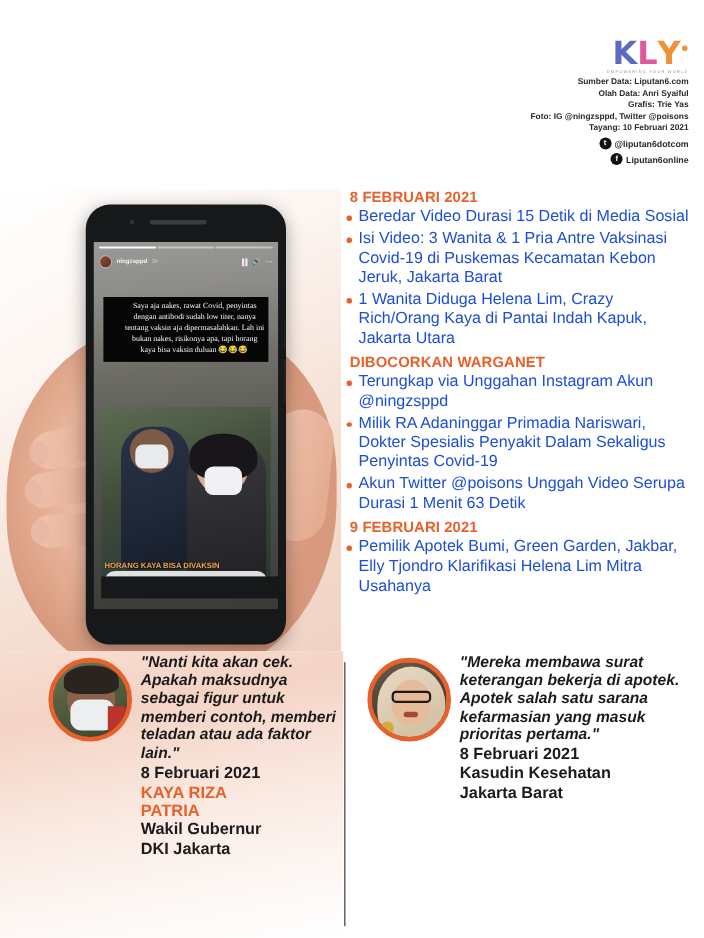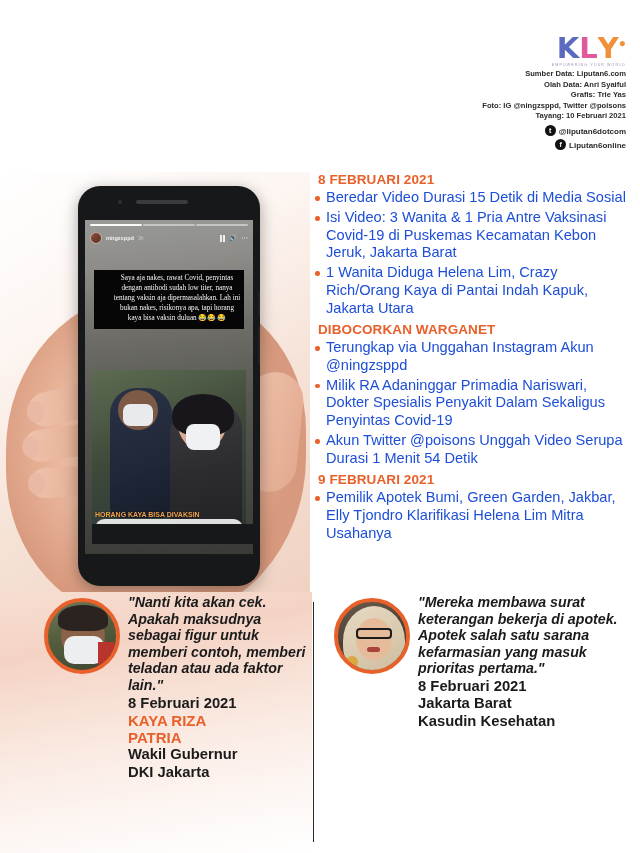--- a/index.html
+++ b/index.html
@@ -366,21 +366,21 @@
     <ul class="bullets">
       <li>Beredar Video Durasi 15 Detik di Media Sosial</li>
       <li>Isi Video: 3 Wanita &amp; 1 Pria Antre Vaksinasi Covid-19 di Puskemas Kecamatan Kebon Jeruk, Jakarta Barat</li>
       <li>1 Wanita Diduga Helena Lim, Crazy Rich/Orang Kaya di Pantai Indah Kapuk, Jakarta Utara</li>
     </ul>
 
     <div class="sec-head second">DIBOCORKAN WARGANET</div>
     <ul class="bullets">
       <li>Terungkap via Unggahan Instagram Akun @ningzsppd</li>
       <li>Milik RA Adaninggar Primadia Nariswari, Dokter Spesialis Penyakit Dalam Sekaligus Penyintas Covid-19</li>
-      <li>Akun Twitter @poisons Unggah Video Serupa Durasi 1 Menit 54 Detik</li>
+      <li>Akun Twitter @poisons Unggah Video Serupa Durasi 1 Menit 63 Detik</li>
     </ul>
 
     <div class="sec-head second">9 FEBRUARI 2021</div>
     <ul class="bullets">
       <li>Pemilik Apotek Bumi, Green Garden, Jakbar, Elly Tjondro Klarifikasi Helena Lim Mitra Usahanya</li>
     </ul>
   </div>
 
   <div id="bottom">
     <div class="bq-bg-left"></div>
@@ -407,19 +407,19 @@
       <div class="avatar av-b">
         <span class="hijab"></span>
         <span class="face2"></span>
         <span class="glasses"></span>
         <span class="lips"></span>
         <span class="brooch"></span>
       </div>
       <div class="q-text">
         <div class="q-quote">"Mereka membawa surat keterangan bekerja di apotek. Apotek salah satu sarana kefarmasian yang masuk prioritas pertama."</div>
         <div class="q-date">8 Februari 2021</div>
+        <div class="q-role">Kasudin Kesehatan</div>
         <div class="q-role">Jakarta Barat</div>
-        <div class="q-role">Kasudin Kesehatan</div>
       </div>
     </div>
   </div>
 
 </div>
 
 </body></html>

